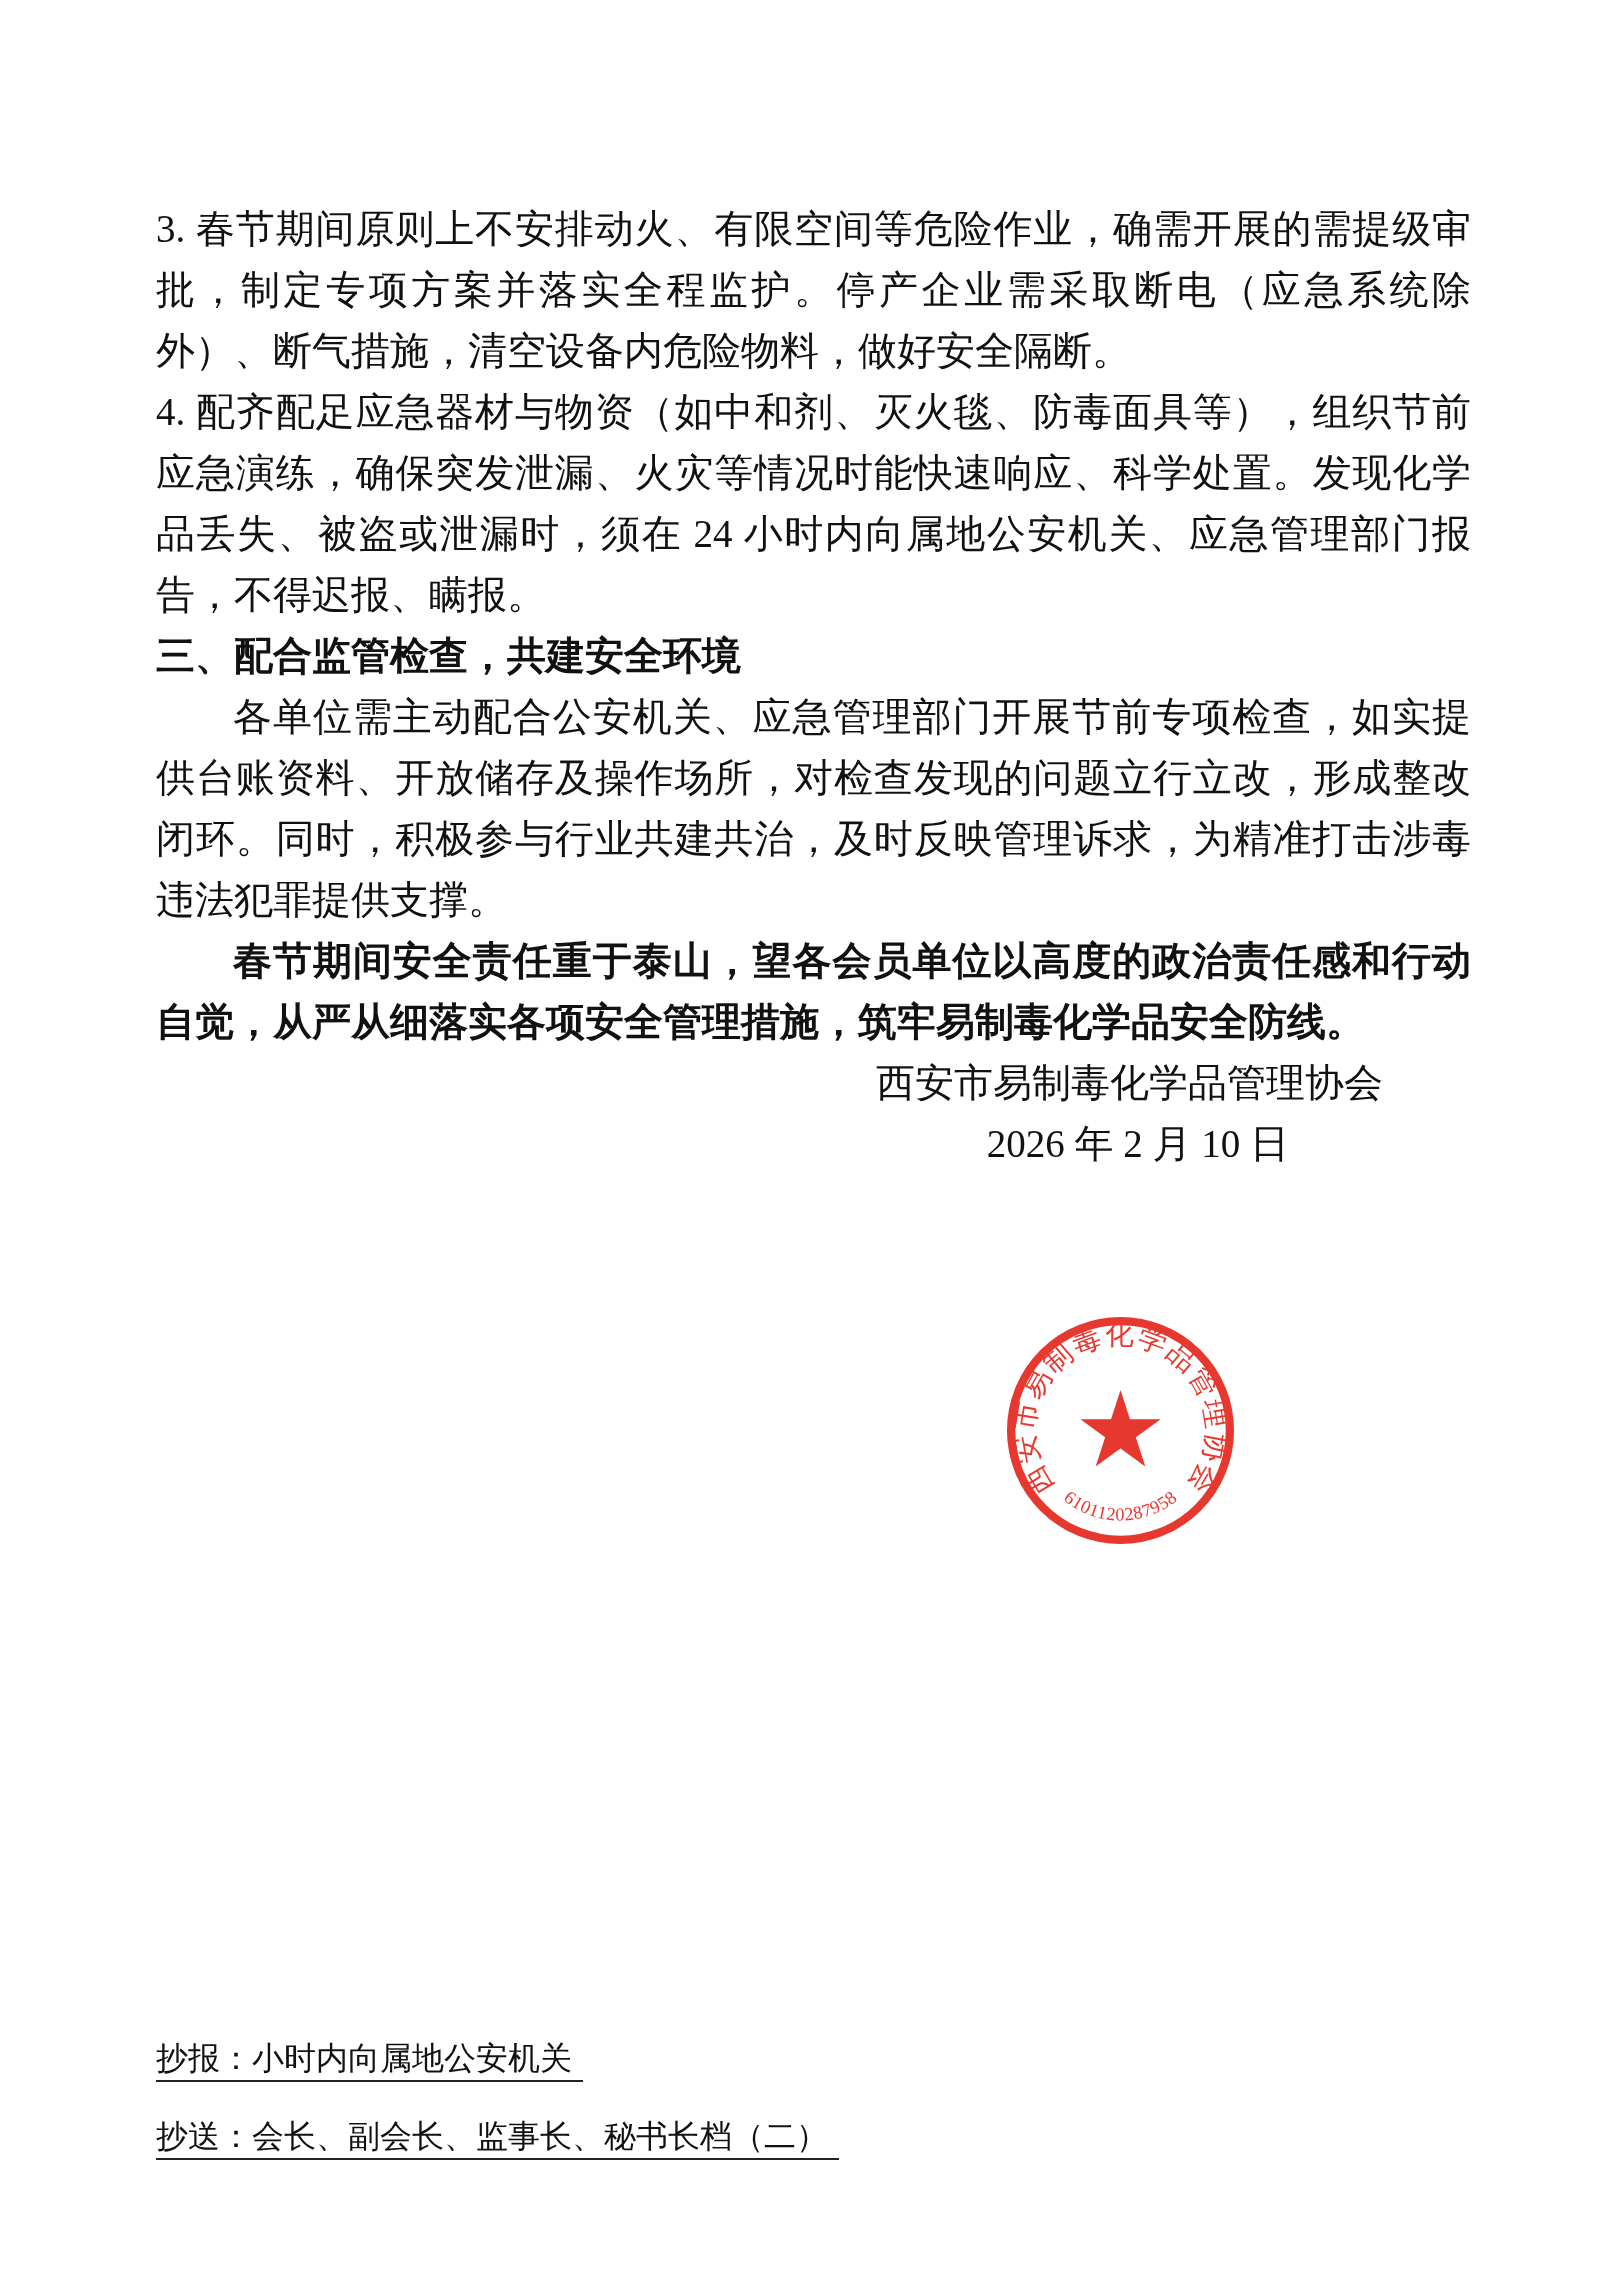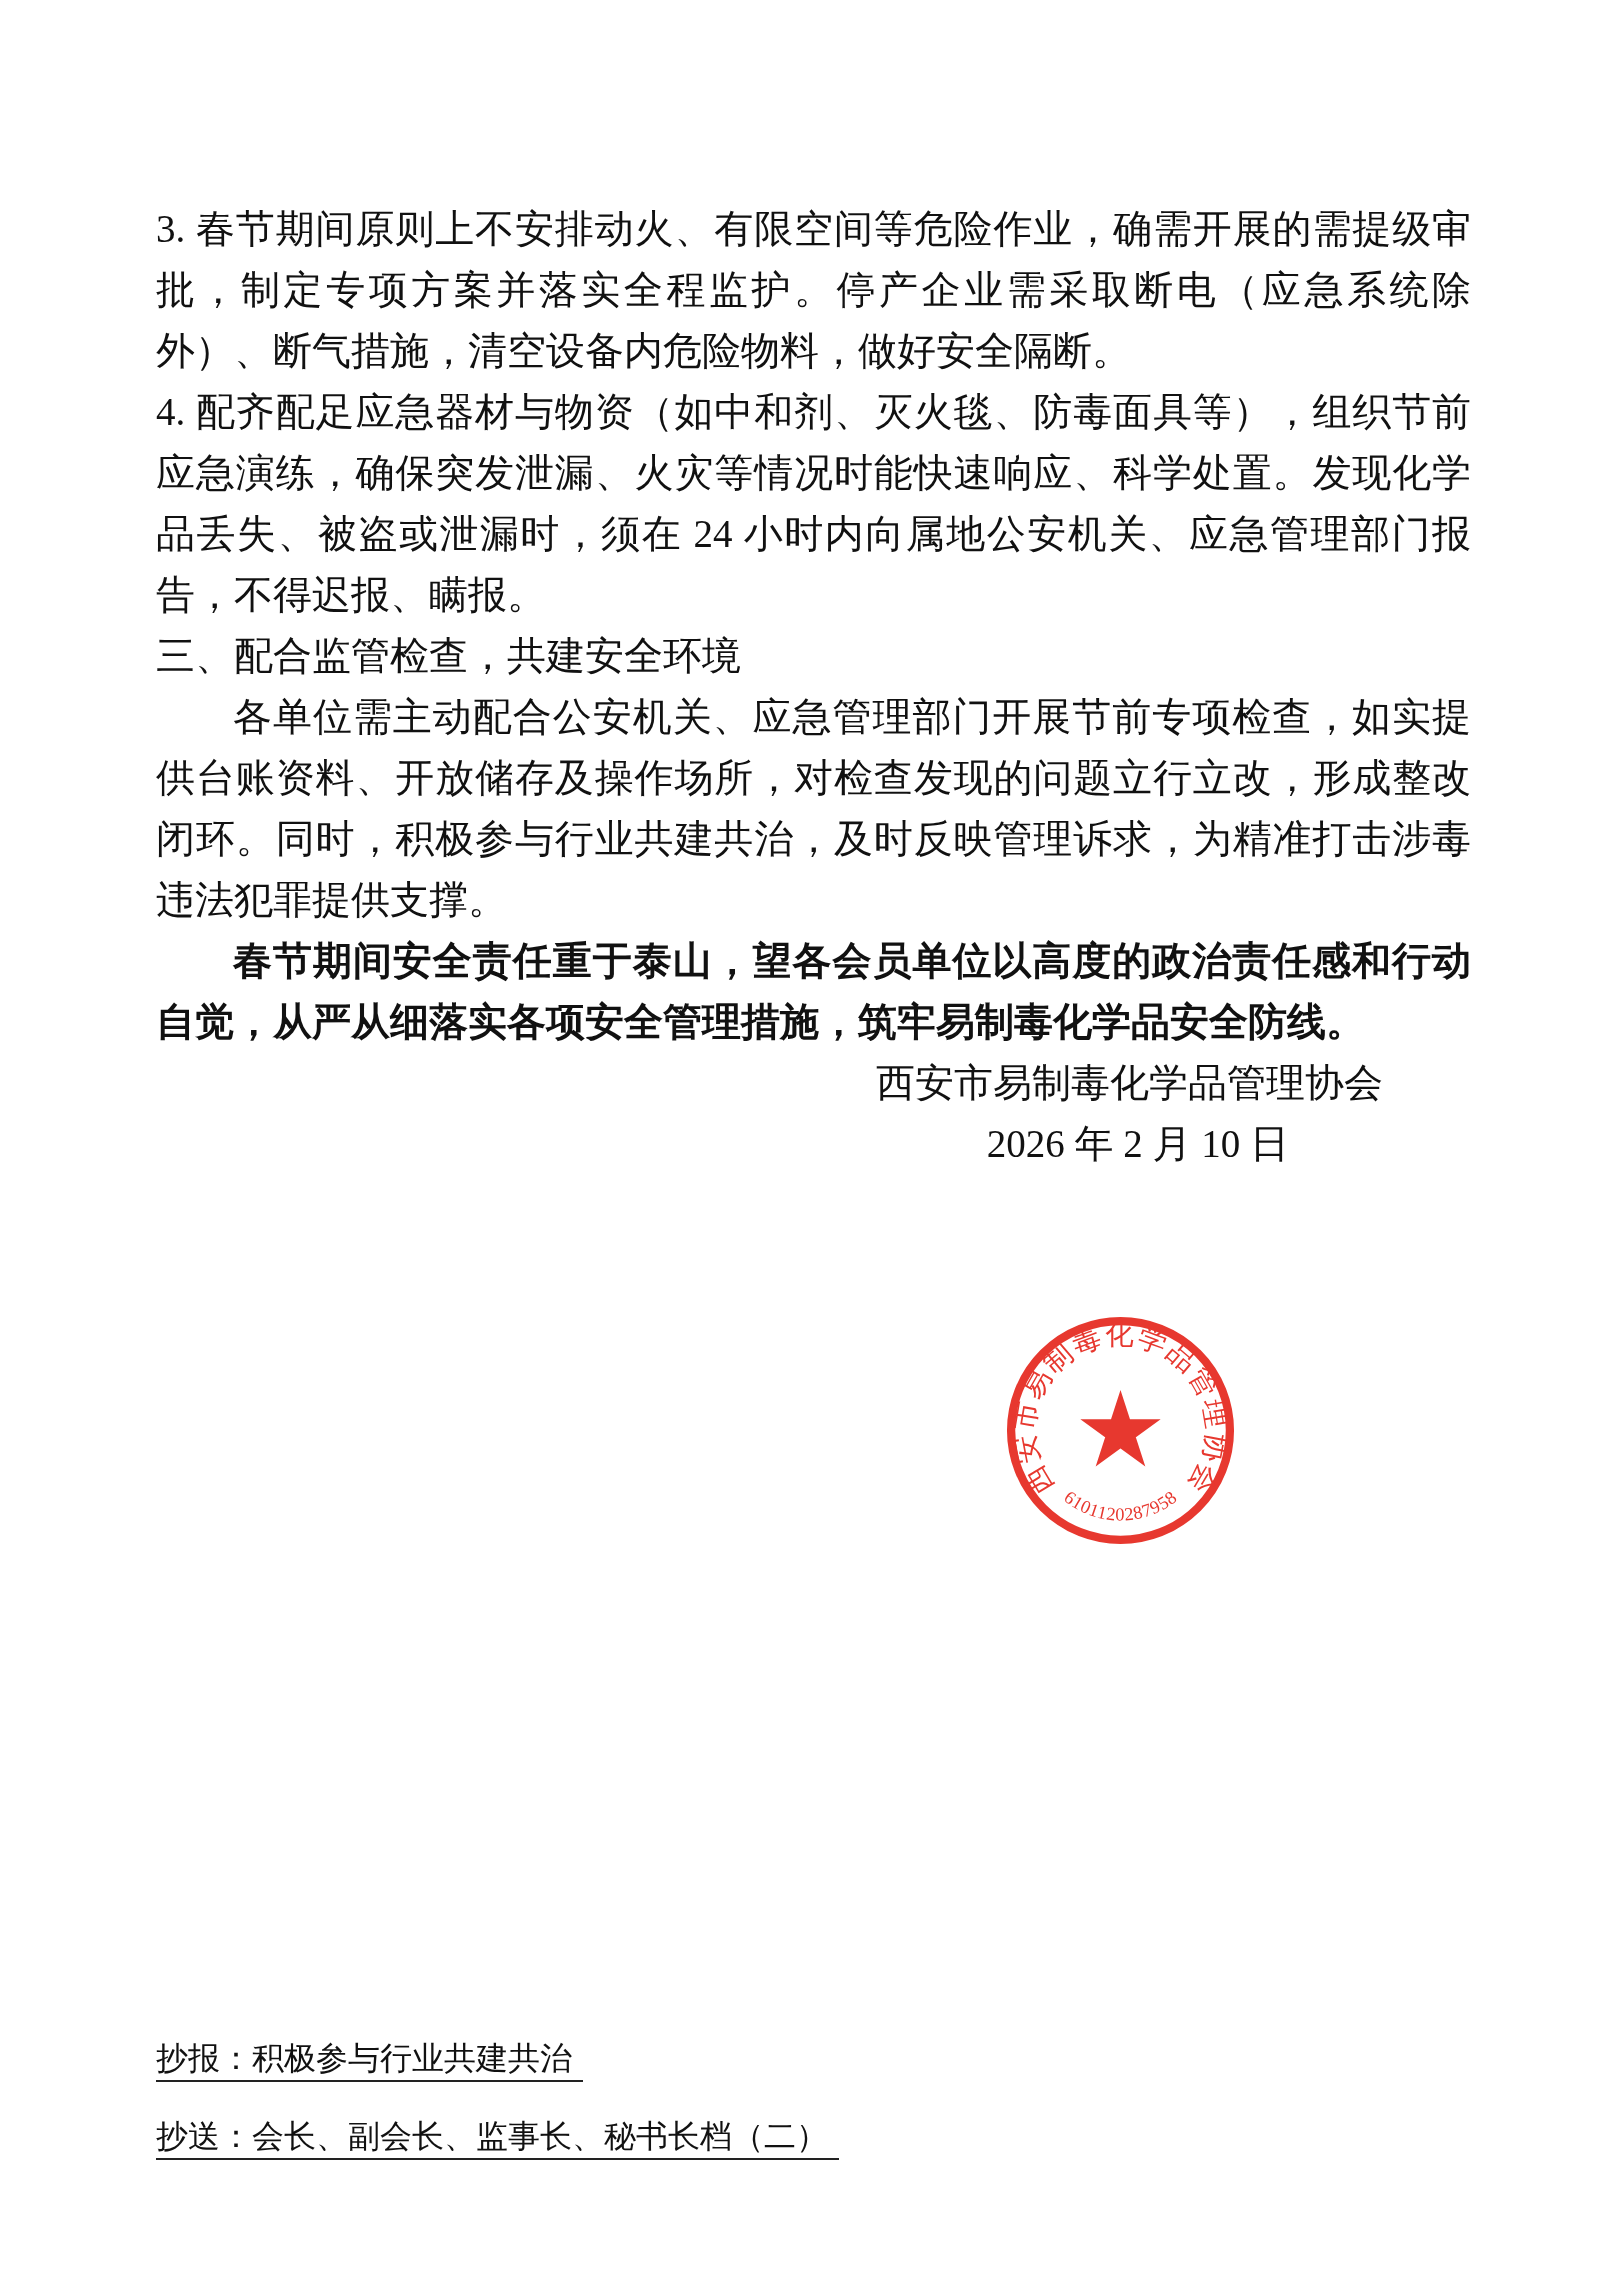--- a/index.html
+++ b/index.html
@@ -16,21 +16,21 @@
     position:absolute;
     left:156px;top:198px;
     width:1315px;
     font-size:39px;
     line-height:61px;
     text-align:justify;
     text-justify:inter-ideograph;
   }
   .body-text p{margin:0;}
   .p-item4{margin-top:3.7px;}
-  .p-heading{margin-top:22px;text-align:left;}
+  .p-heading{margin-top:22px;text-align:left;font-weight:bold;}
   .p-s3{margin-top:33px;text-indent:77px;}
   .p-close1{margin-top:36px;text-indent:77px;font-weight:bold;}
   .p-close2{margin-top:29px;}
   .sig-org{margin-top:100px;text-align:right;padding-right:88px;}
   .sig-date{margin-top:80px;text-align:right;padding-right:182px;}
   .sig-layer{position:relative;z-index:2;}
   .seal{
     position:absolute;
     left:1001px;top:1311px;
     width:239px;height:239px;
@@ -81,20 +81,20 @@
     <path d="M 130,86 L 157,169.2 L 86.3,117.8 L 173.7,117.8 L 103,169.2 Z" fill="#e5271d" fill-rule="nonzero"></path>
     <text font-size="31" letter-spacing="2">
       <textPath href="#sealTopArc" startOffset="50%" text-anchor="middle">西安市易制毒化学品管理协会</textPath>
     </text>
     <text font-size="20" letter-spacing="0.5">
       <textPath href="#sealBottomArc" startOffset="50%" text-anchor="middle">6101120287958</textPath>
     </text>
   </svg>
 
   <div class="footer-line fl-1">
-    <span>抄报：积极参与行业共建共治</span>
+    <span>抄报：小时内向属地公安机关</span>
   </div>
   <div class="footer-line fl-2">
     <span>抄送：会长、副会长、监事长、秘书长档（二）</span>
   </div>
 
 </div>
 
 
 </body></html>

